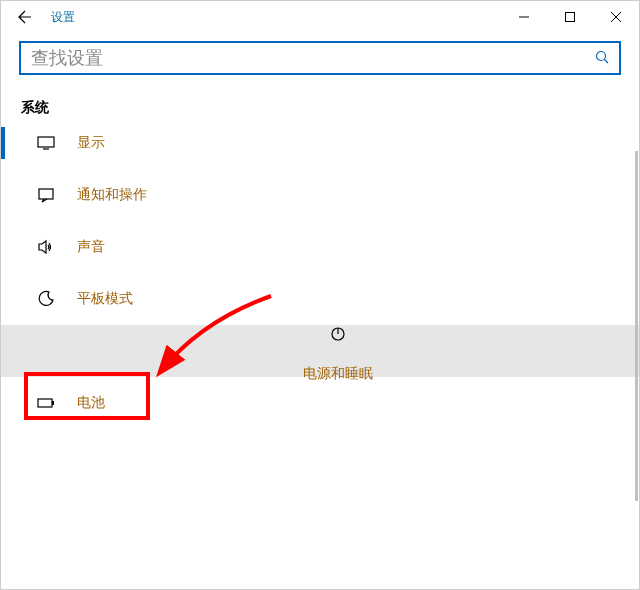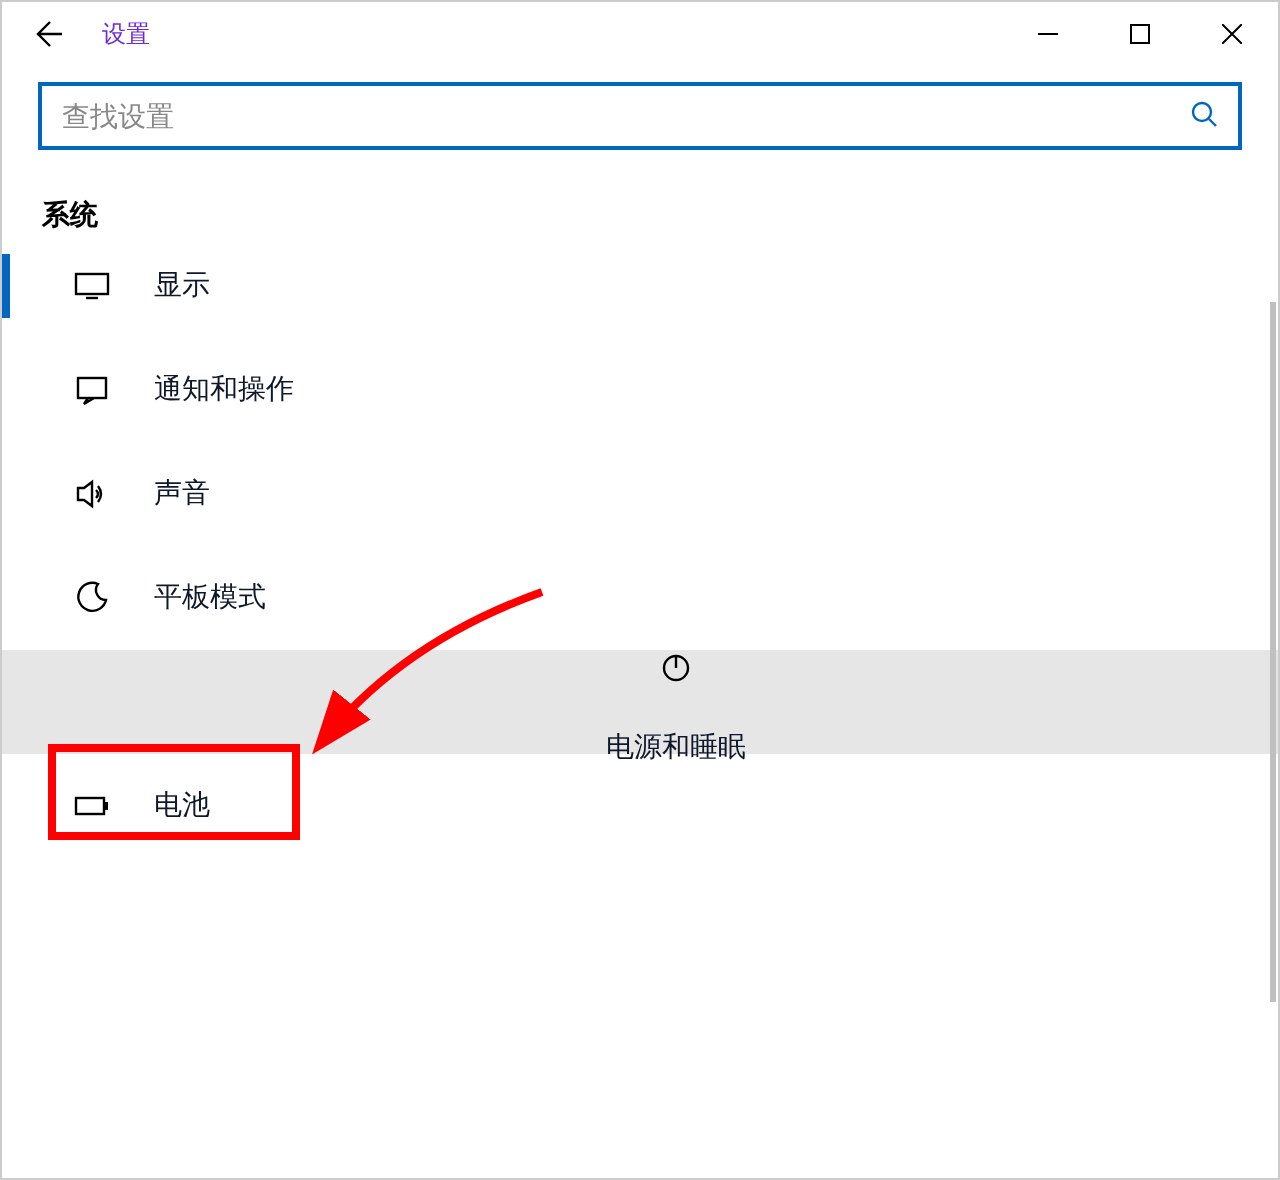--- a/index.html
+++ b/index.html
@@ -23,21 +23,21 @@
       width: 32px;
       height: 32px;
       display: flex;
       align-items: center;
       justify-content: center;
       cursor: pointer;
     }
     .title {
       margin-left: 10px;
       font-size: 12px;
-      color: #6d28d9;
+      color: #0369a1;
     }
     .win-controls {
       margin-left: auto;
       display: flex;
     }
     .win-btn {
       width: 46px;
       height: 32px;
       display: flex;
       align-items: center;
@@ -52,21 +52,21 @@
       height: 34px;
       display: flex;
       align-items: center;
       padding: 0 10px;
       margin-bottom: 24px;
     }
     .search-input {
       flex: 1;
       border: none;
       outline: none;
-      font-size: 14px;
+      font-size: 18px;
       color: #8b5cf6;
       background: transparent;
     }
     .search-input::placeholder { color: #888; }
     .search-icon {
       color: #0067c0;
     }
     .category {
       font-weight: bold;
       font-size: 14px;
@@ -103,21 +103,21 @@
     .nav-icon {
       width: 18px;
       height: 18px;
       display: flex;
       align-items: center;
       justify-content: center;
       flex-shrink: 0;
     }
     .nav-label {
       font-size: 14px;
-      color: #0f172a;
+      color: #a16207;
     }
     .red-box {
       position: absolute;
       border: 4px solid #ff0000;
       pointer-events: none;
     }
     .arrow-svg {
       position: absolute;
       pointer-events: none;
     }

